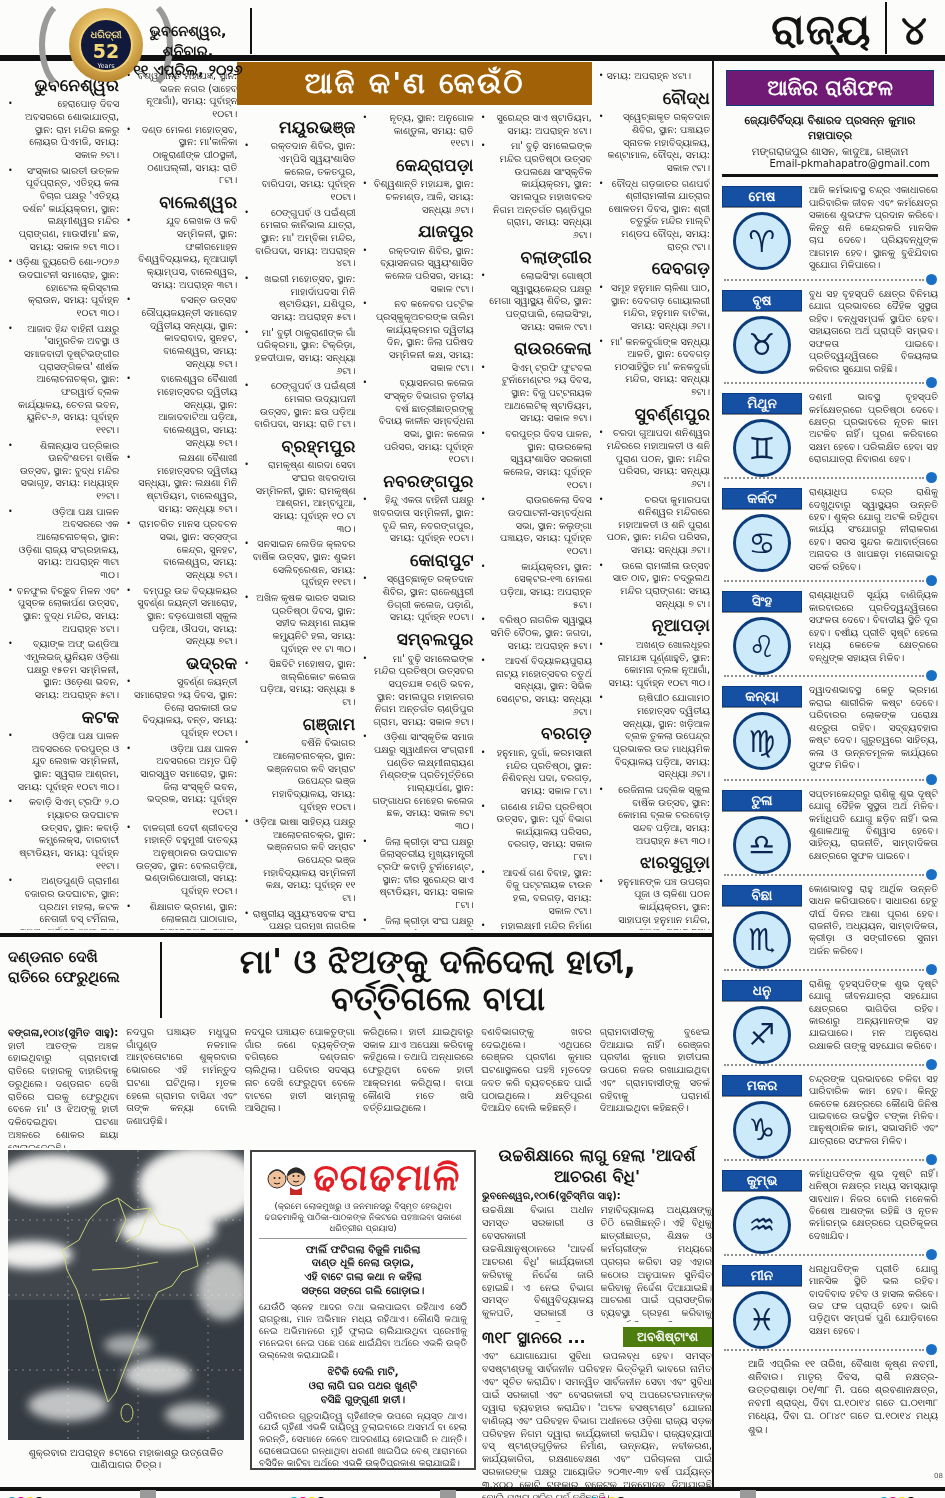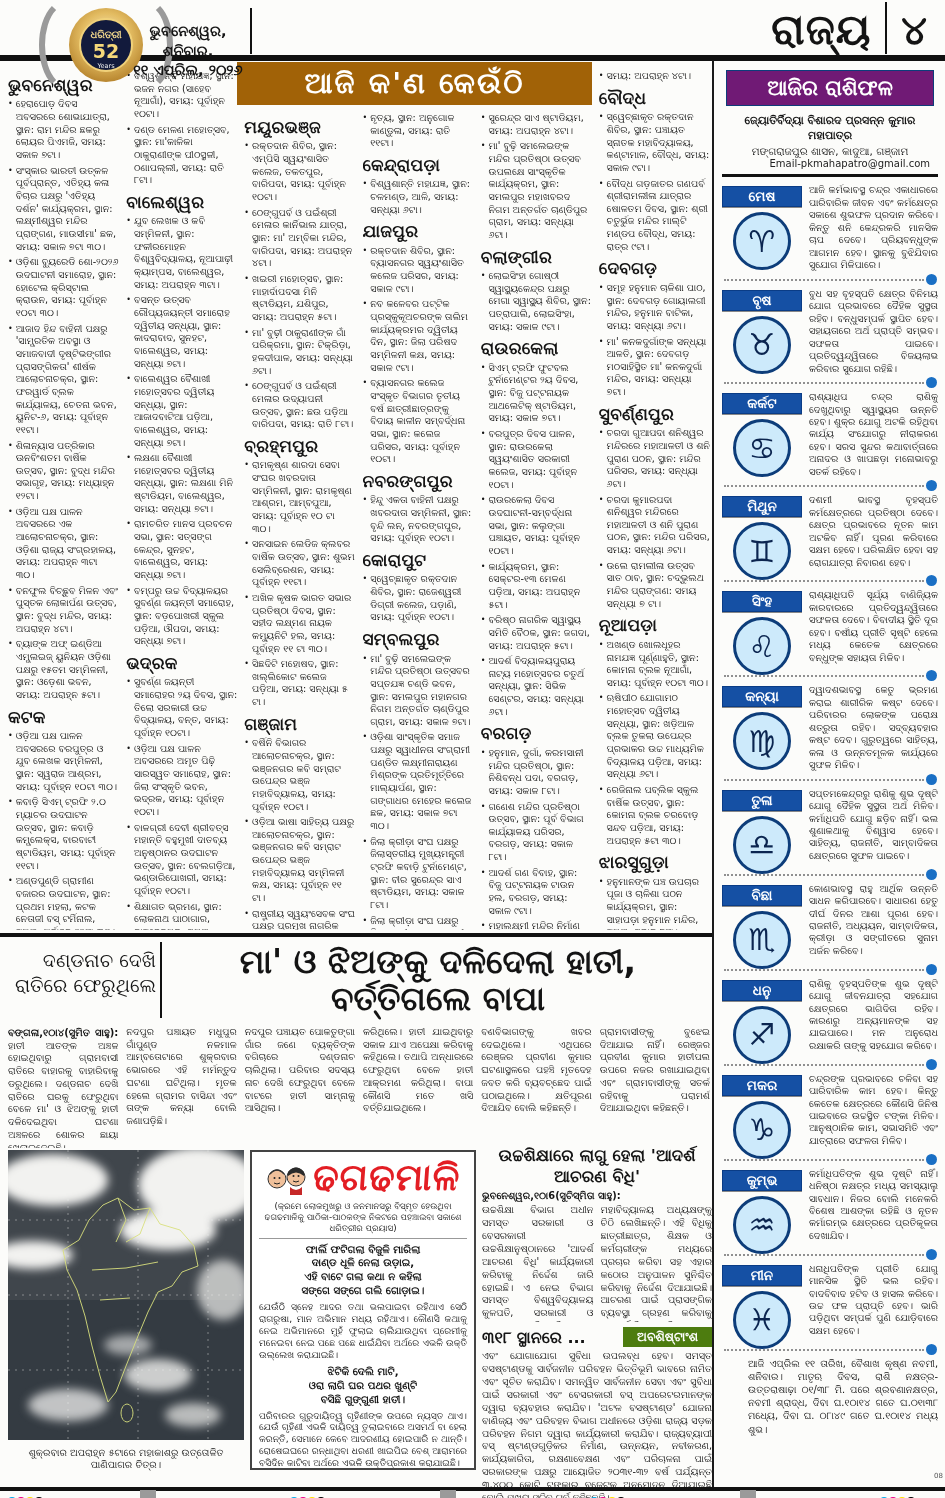--- a/index.html
+++ b/index.html
@@ -13,21 +13,21 @@
   .date-bar{position:absolute;left:250px;top:8px;width:2px;height:46px;background:#111;}
   .section-head{position:absolute;right:18px;top:2px;display:flex;align-items:flex-end;gap:14px;}
   .section-title{font-size:42px;font-weight:800;letter-spacing:1px;}
   .section-bar{width:2px;height:52px;background:#111;}
   .page-number{font-size:40px;font-weight:800;}
   
   .banner{position:absolute;left:237px;top:62px;width:355px;height:43px;background:#a16207;
           color:#fff;display:flex;align-items:center;justify-content:center;
           font-size:29px;font-weight:800;letter-spacing:2px;z-index:4;}
   .listings{position:absolute;left:8px;top:70px;width:702px;height:860px;display:flex;gap:7px;overflow:hidden;}
-  .listing-col{flex:1 1 0;overflow:hidden;font-size:9.6px;line-height:1.32;text-align:left;}
+  .listing-col{flex:1 1 0;overflow:hidden;font-size:9.6px;line-height:1.32;text-align:right;}
   .listing-col.under-banner{padding-top:42px;}
   .town-header{font-size:17px;font-weight:800;margin:4px 0 2px;letter-spacing:.2px;}
   .event-item{display:flex;gap:3px;margin:0 0 3px;}
   .event-item .bullet{flex:0 0 auto;font-size:8px;line-height:1.6;}
   .vert-rule{position:absolute;left:712px;top:60px;width:2px;height:1427px;background:#1a1a1a;}
   
   .horoscope{position:absolute;left:722px;top:64px;width:216px;height:1398px;overflow:hidden;}
   .horo-banner{background:#701a75;color:#fff;font-weight:800;font-size:21px;text-align:center;
                padding:5px 0;margin:6px 4px 7px;border:1px solid #0d3d7a;}
   .astro1{font-weight:bold;font-size:11px;text-align:center;line-height:1.4;}
@@ -43,21 +43,21 @@
            font-size:30px;color:#0b2550;}
   .horo-text{font-size:9.6px;line-height:1.3;text-align:justify;margin:0;}
   .horo-sep{clear:both;border-bottom:2px dotted #909090;margin:7px 14px 2px 2px;position:relative;}
   .horo-sep::after{content:'';position:absolute;right:-13px;top:-5px;width:11px;height:11px;
                    border-radius:50%;background:#1a6fc4;}
   .horo-footer{font-size:9.8px;line-height:1.35;text-align:justify;margin-top:6px;margin-left:26px;}
   
   .rule-a{position:absolute;left:0;top:933px;width:712px;height:4px;background:#111;}
   .article1{position:absolute;left:8px;top:942px;width:702px;}
   .a1-head-row{display:flex;align-items:stretch;}
-  .kicker{flex:0 0 148px;font-size:19px;font-weight:400;text-align:right;line-height:1.3;padding-top:6px;}
+  .kicker{flex:0 0 148px;font-size:15px;font-weight:700;text-align:left;line-height:1.3;padding-top:6px;}
   .a1-headline{flex:1 1 auto;border-left:2px solid #111;margin-left:4px;padding:2px 4px 0 8px;
                font-size:33px;font-weight:800;text-align:center;line-height:1.12;}
   .a1-cols{display:flex;gap:8px;margin-top:8px;height:122px;overflow:hidden;}
   .a1col{flex:1 1 0;font-size:9.6px;line-height:1.33;text-align:justify;overflow:hidden;}
   .a1-byline{font-weight:800;font-size:10px;}
   
   .photo-block{position:absolute;left:8px;top:1150px;width:236px;}
   .photo-caption{font-size:9.8px;text-align:center;margin-top:3px;line-height:1.25;}
   
   .dhaga-box{position:absolute;left:250px;top:1150px;width:226px;height:320px;border:2px solid #444;
@@ -462,32 +462,32 @@
         <div class="horo-entry">
           <div class="badge-block">
             <div class="zbadge">ବୃଷ</div>
             <div class="zcircle">♉</div>
           </div>
           <p class="horo-text">ବୁଧ ସହ ବୃହସ୍ପତି କ୍ଷେତ୍ର ବିନିମୟ ଯୋଗ ପ୍ରଭାବରେ ଦୈହିକ ସୁସ୍ଥତା ରହିବ। ବନ୍ଧୁସମ୍ପର୍କ ସ୍ଥାପିତ ହେବ। ସହାୟତାରେ ଅର୍ଥ ପ୍ରାପ୍ତି ସମ୍ଭବ। ସଫଳତା ପାଇବେ। ପ୍ରତିଦ୍ୱନ୍ଦ୍ୱିତାରେ ବିଜୟଲାଭ କରିବାର ସୁଯୋଗ ରହିଛି।</p>
           <div class="horo-sep"></div>
         </div>
         <div class="horo-entry">
           <div class="badge-block">
+            <div class="zbadge">ମିଥୁନ</div>
+            <div class="zcircle">♊</div>
+          </div>
+          <p class="horo-text">ଦଶମୀ ଭାବସ୍ଥ ବୃହସ୍ପତି କର୍ମକ୍ଷେତ୍ରରେ ପ୍ରତିଷ୍ଠା ଦେବେ। କ୍ଷେତ୍ର ପ୍ରଭାବରେ ନୂତନ କାମ ଅଟକିବ ନାହିଁ। ପୂରଣ କରିବାରେ ସକ୍ଷମ ହେବେ। ପରିଲକ୍ଷିତ ହେବା ସହ ରୋଗଯାତ୍ରା ନିବାରଣ ହେବ।</p>
+          <div class="horo-sep"></div>
+        </div>
+        <div class="horo-entry">
+          <div class="badge-block">
             <div class="zbadge">କର୍କଟ</div>
             <div class="zcircle">♋</div>
           </div>
           <p class="horo-text">ରାଶ୍ୟାଧିପ ଚନ୍ଦ୍ର ରାଶିକୁ ଦେଖୁଥିବାରୁ ସ୍ୱାସ୍ଥ୍ୟର ଉନ୍ନତି ହେବ। ଶୁକ୍ର ଯୋଗୁ ଅଟକି ରହିଥିବା କାର୍ଯ୍ୟ ସଂଯୋଗରୁ ନୀରାକରଣ ହେବ। ସରସ ସୁନ୍ଦର କଥାବାର୍ତ୍ତାରେ ଅନାଦର ଓ ଖାପଛଡ଼ା ମନୋଭାବରୁ ସତର୍କ ରହିବେ।</p>
-          <div class="horo-sep"></div>
-        </div>
-        <div class="horo-entry">
-          <div class="badge-block">
-            <div class="zbadge">ମିଥୁନ</div>
-            <div class="zcircle">♊</div>
-          </div>
-          <p class="horo-text">ଦଶମୀ ଭାବସ୍ଥ ବୃହସ୍ପତି କର୍ମକ୍ଷେତ୍ରରେ ପ୍ରତିଷ୍ଠା ଦେବେ। କ୍ଷେତ୍ର ପ୍ରଭାବରେ ନୂତନ କାମ ଅଟକିବ ନାହିଁ। ପୂରଣ କରିବାରେ ସକ୍ଷମ ହେବେ। ପରିଲକ୍ଷିତ ହେବା ସହ ରୋଗଯାତ୍ରା ନିବାରଣ ହେବ।</p>
           <div class="horo-sep"></div>
         </div>
         <div class="horo-entry">
           <div class="badge-block">
             <div class="zbadge">ସିଂହ</div>
             <div class="zcircle">♌</div>
           </div>
           <p class="horo-text">ରାଶ୍ୟାଧିପତି ସୂର୍ଯ୍ୟ ବାଣିଜ୍ୟିକ କାରବାରରେ ପ୍ରତିଦ୍ୱନ୍ଦ୍ୱିତାରେ ସଫଳତା ଦେବେ। ବିବାଦୀୟ ସ୍ଥିତି ଦୂର ହେବ। ବର୍ଷୀୟ ପ୍ରୀତି ସୃଷ୍ଟି ହେଲେ ମଧ୍ୟ କେତେକ କ୍ଷେତ୍ରରେ ବନ୍ଧୁଙ୍କ ସହାୟତା ମିଳିବ।</p>
           <div class="horo-sep"></div>
         </div>

